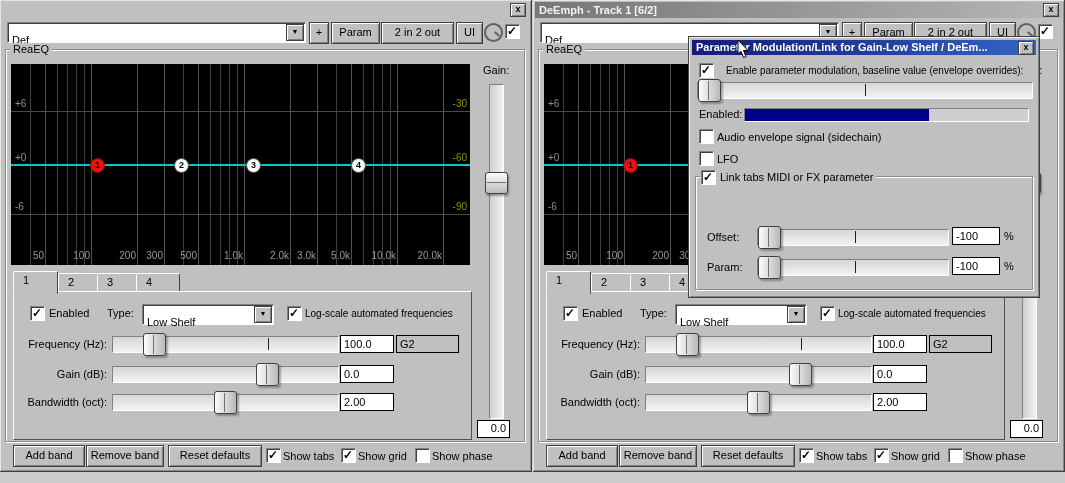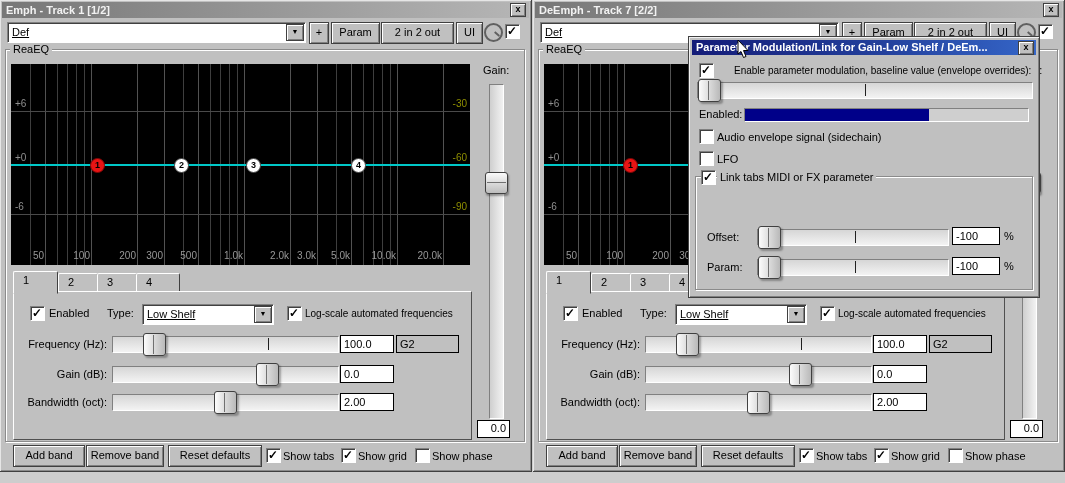--- a/index.html
+++ b/index.html
@@ -12,21 +12,21 @@
             background:linear-gradient(90deg,#777 0%,#9a9a9a 55%,#b6b6b6 100%);
             color:#f2f2f2;font-weight:bold;line-height:16px;padding-left:4px;overflow:hidden;}
   .close-btn{position:absolute;top:2px;right:2px;width:14px;height:12px;background:#c0c0c0;
              border:1px solid #404040;box-shadow:inset 1px 1px 0 #fff,inset -1px -1px 0 #808080;
              font-size:9px;font-weight:bold;line-height:10px;text-align:center;color:#000;}
   .btn{position:absolute;height:20px;background:#c0c0c0;border:1px solid #404040;
        box-shadow:inset 1px 1px 0 #fff,inset -1px -1px 0 #808080;
        text-align:center;line-height:18px;}
   .combo{position:absolute;left:7px;top:22px;width:297px;height:19px;background:#fff;
          border:1px solid;border-color:#808080 #fff #fff #808080;box-shadow:inset 1px 1px 0 #404040;}
-  .combo .val{position:absolute;left:4px;top:2px;line-height:14px;text-decoration:underline;}
+  .combo .val{position:absolute;left:4px;top:10px;line-height:14px;}
   .combo-arrow{position:absolute;right:1px;top:1px;width:16px;height:15px;background:#c0c0c0;
                border:1px solid #404040;box-shadow:inset 1px 1px 0 #fff,inset -1px -1px 0 #808080;
                font-size:7px;line-height:14px;text-align:center;}
   .cb{position:absolute;width:13px;height:13px;background:#fff;border:1px solid;
       border-color:#808080 #fff #fff #808080;box-shadow:inset 1px 1px 0 #404040;}
   .cb.checked::after{content:"✓";position:absolute;left:1px;top:-1px;font-size:12px;font-weight:bold;color:#000;}
   .lbl{position:absolute;white-space:nowrap;}
   .tight{font-size:10px;}
   .knob{position:absolute;width:15px;height:15px;border:2px solid #606060;border-radius:50%;background:#c0c0c0;}
   .knob::after{content:"";position:absolute;left:8px;top:8px;width:6px;height:2px;background:#606060;transform:rotate(40deg);}
@@ -70,23 +70,20 @@
   .bar{position:absolute;height:12px;background:#cfcfcf;border:1px solid;border-color:#808080 #fff #fff #808080;}
   .bar-fill{position:absolute;left:0;top:0;bottom:0;background:#000089;}
   .cursor{position:absolute;z-index:30;}
 </style>
 </head>
 <body>
 
 <div id="stage">
 
   <div class="window" style="left: 0px;">
-    <div class="titlebar">
-      <span>Emph - Track 1 [1/2]</span>
-    </div>
     <div class="close-btn" style="top:3px;right:5px;">x</div>
 
     <div class="combo">
       <span class="val">Def</span>
       <span class="combo-arrow">▼</span>
     </div>
     <div class="btn" style="left:309px;top:22px;width:18px;">+</div>
     <div class="btn" style="left:331px;top:22px;width:47px;">Param</div>
     <div class="btn" style="left:381px;top:22px;width:71px;">2 in 2 out</div>
     <div class="btn" style="left:456px;top:22px;width:25px;">UI</div>
@@ -197,21 +194,21 @@
     <div class="btn" style="left:168px;top:445px;width:92px;">Reset defaults</div>
     <span class="cb checked" style="left:266px;top:448px;"></span>
     <span class="lbl" style="left:283px;top:450px;">Show tabs</span>
     <span class="cb checked" style="left:341px;top:448px;"></span>
     <span class="lbl" style="left:358px;top:450px;">Show grid</span>
     <span class="cb" style="left:415px;top:448px;"></span>
     <span class="lbl" style="left:432px;top:450px;">Show phase</span>
   </div>
     <div class="window" style="left: 533px;">
     <div class="titlebar">
-      <span>DeEmph - Track 7 [2/2]</span>
+      <span>DeEmph - Track 1 [6/2]</span>
     </div>
     <div class="close-btn" style="top:3px;right:5px;">x</div>
 
     <div class="combo">
       <span class="val">Def</span>
       <span class="combo-arrow">▼</span>
     </div>
     <div class="btn" style="left:309px;top:22px;width:18px;">+</div>
     <div class="btn" style="left:331px;top:22px;width:47px;">Param</div>
     <div class="btn" style="left:381px;top:22px;width:71px;">2 in 2 out</div>
@@ -328,21 +325,21 @@
     <span class="cb" style="left:415px;top:448px;"></span>
     <span class="lbl" style="left:432px;top:450px;">Show phase</span>
   </div>
     <div class="dialog">
     <div class="dlg-title">
       <span>Parameter Modulation/Link for Gain-Low Shelf / DeEm...</span>
     </div>
     <div class="close-btn" style="top:4px;right:5px;">x</div>
 
     <span class="cb checked" style="left:10px;top:26px;"></span>
-    <span class="lbl tight" style="left:45px;top:28px;">Enable parameter modulation, baseline value (envelope overrides):</span>
+    <span class="lbl tight" style="left:37px;top:28px;">Enable parameter modulation, baseline value (envelope overrides):</span>
 
     <div class="slider" style="left:8px;top:45px;width:334px;">
       <span class="tick" style="left: 167px;"></span>
       <span class="handle" style="left: 0px;"></span>
     </div>
 
     <span class="lbl" style="left:10px;top:71px;">Enabled:</span>
     <div class="bar" style="left:55px;top:71px;width:283px;">
       <div class="bar-fill" style="width: 65%;"></div>
     </div>

